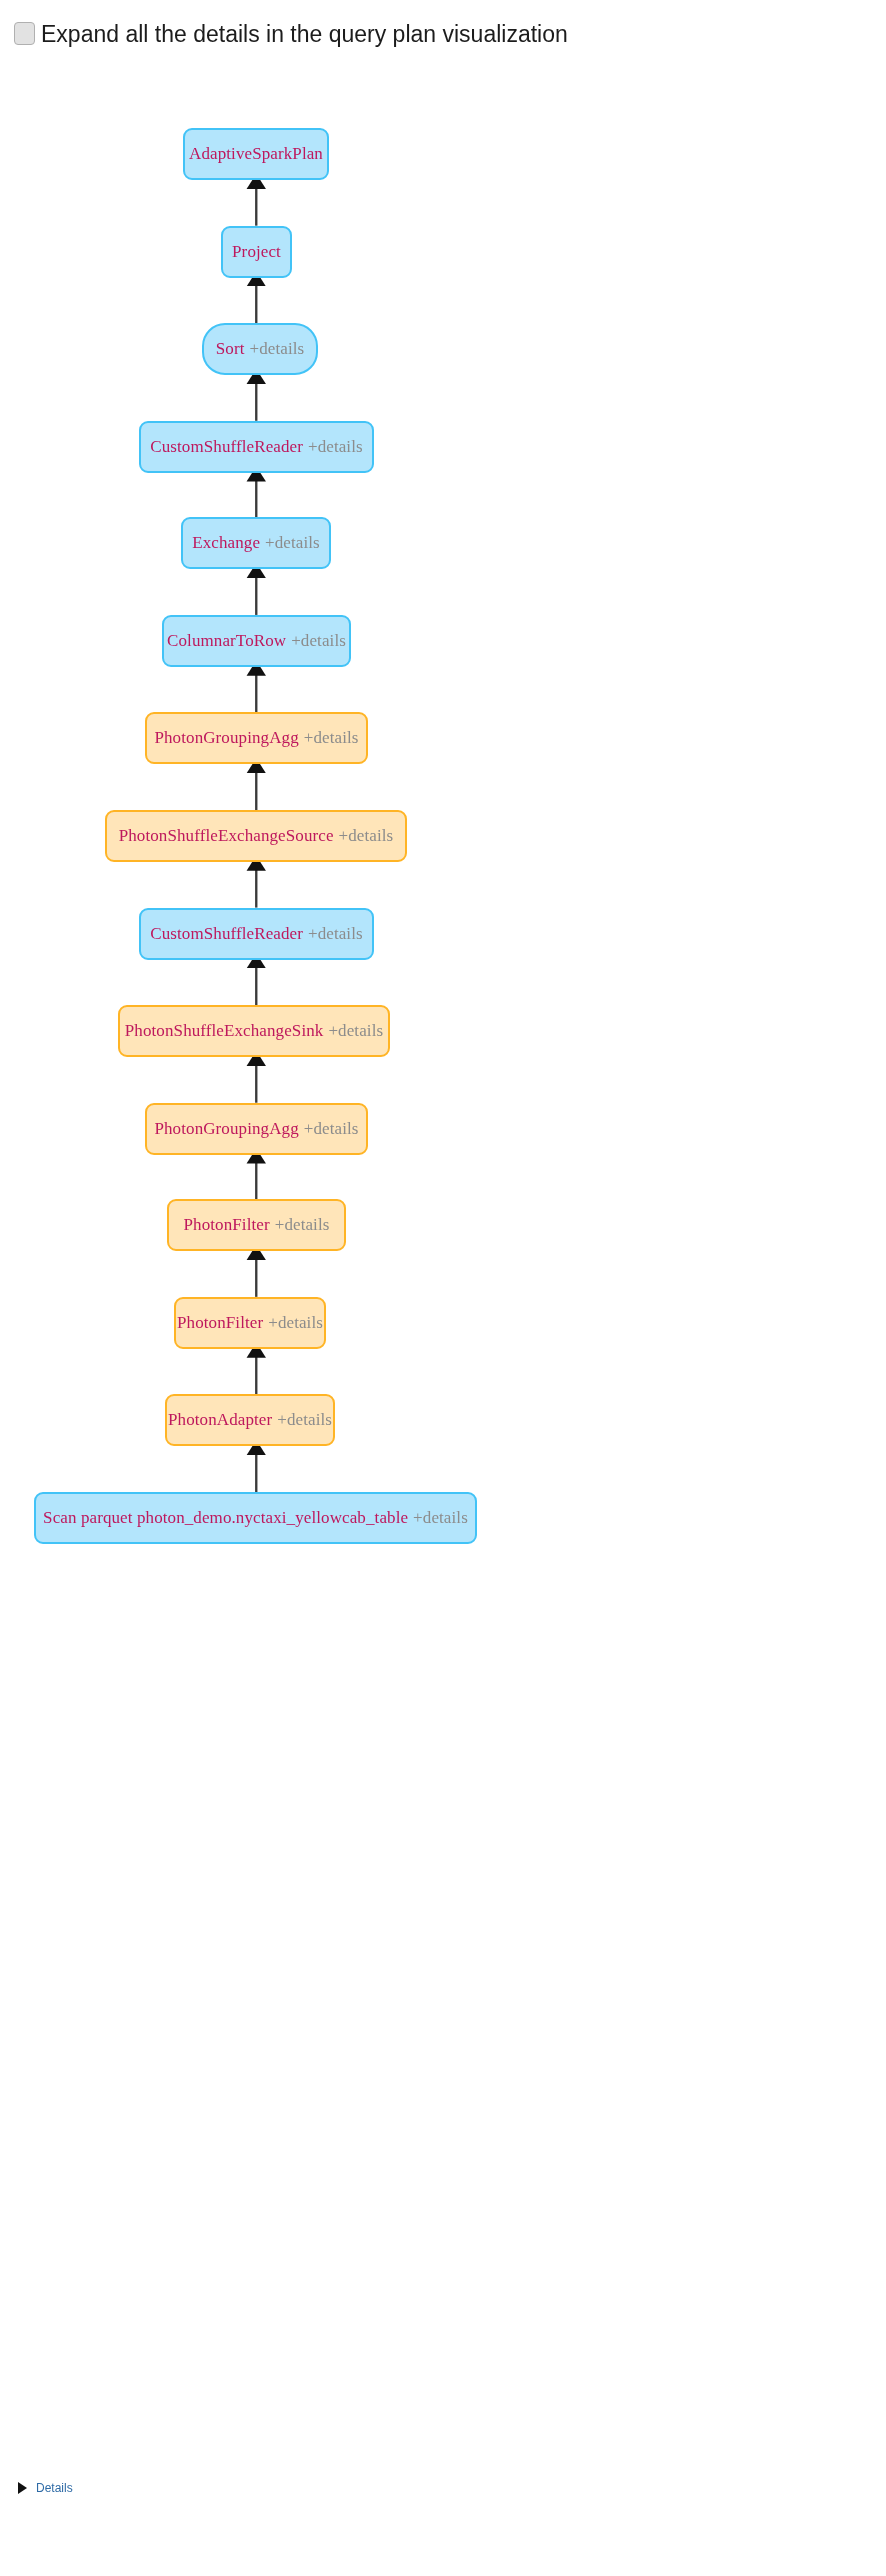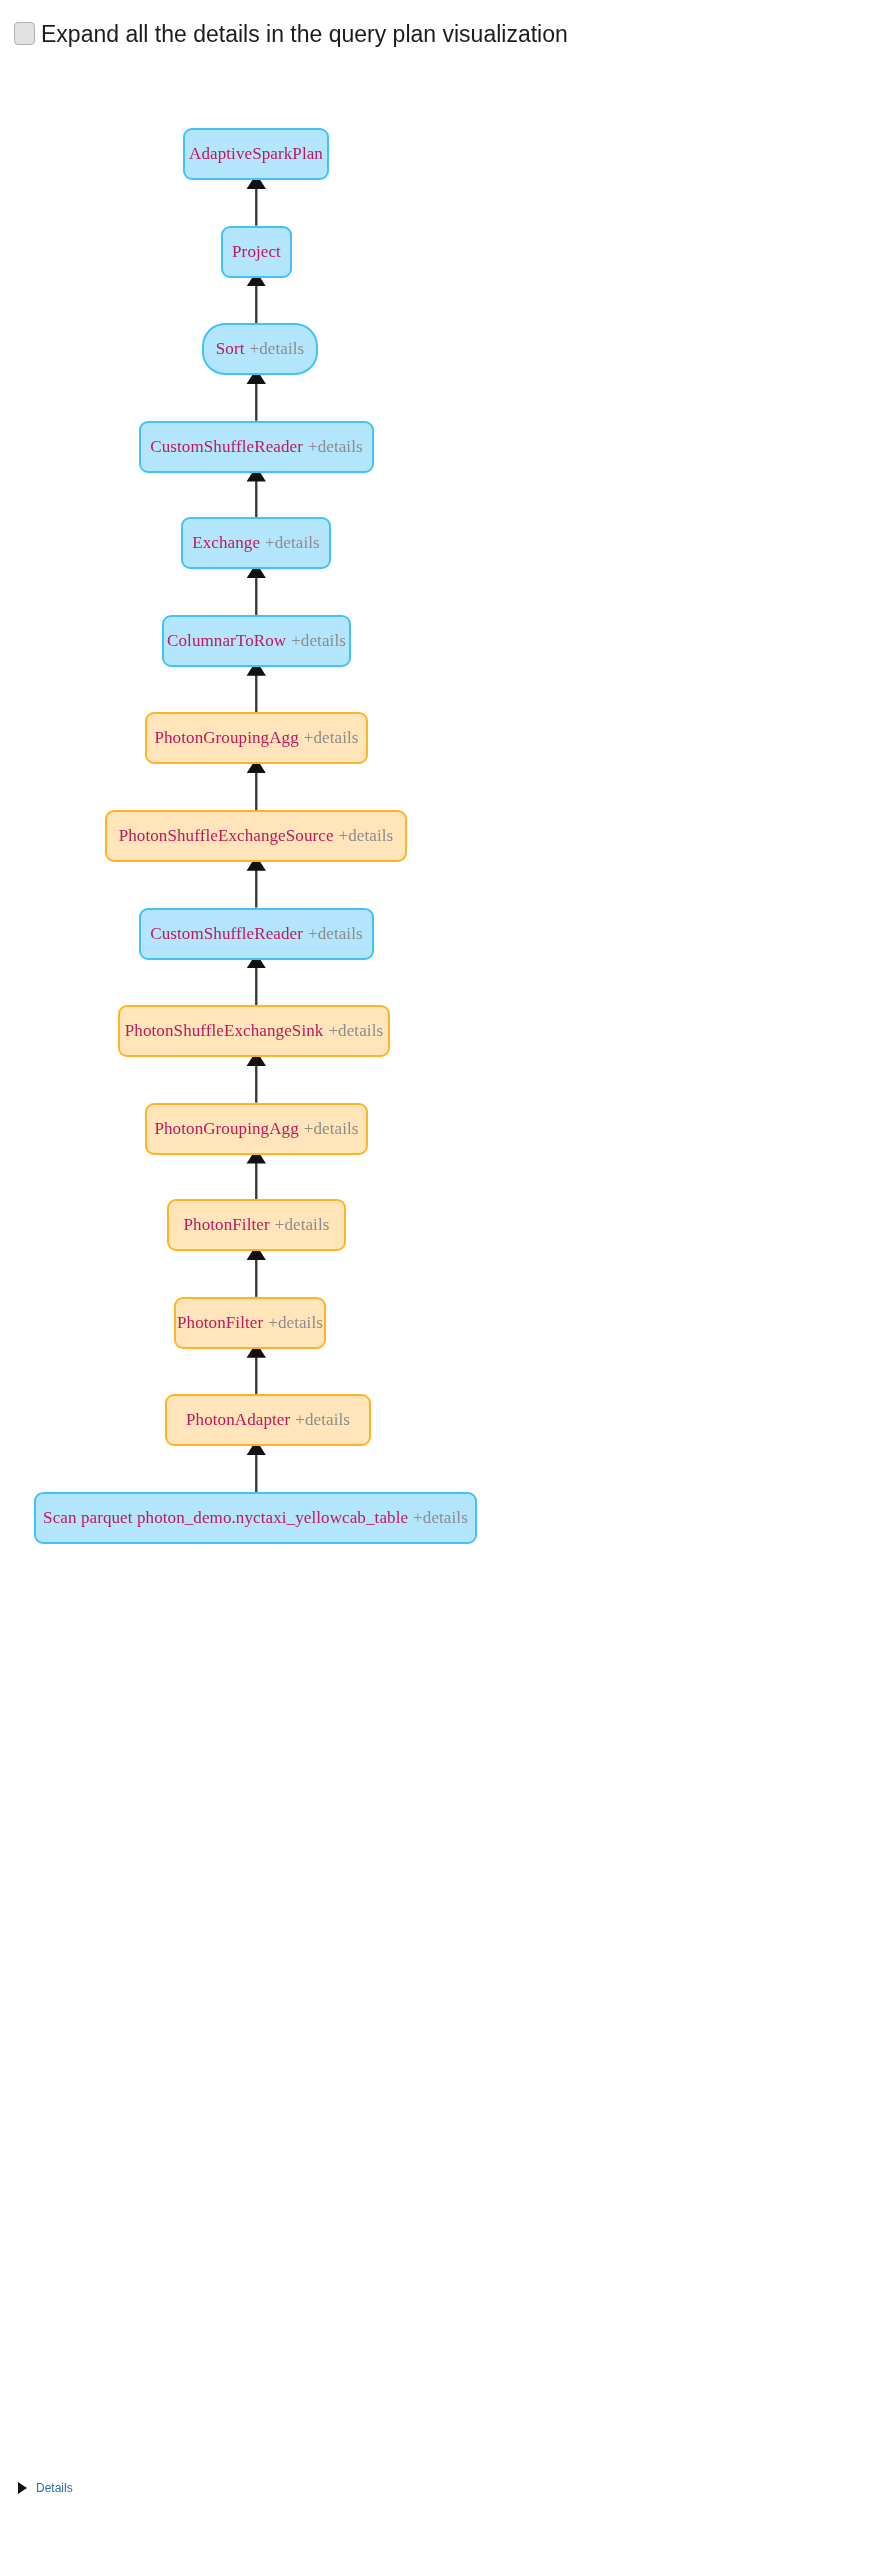--- a/index.html
+++ b/index.html
@@ -189,21 +189,21 @@
       </div>
       <div class="node orange" style="width: 223px; left: 145px; top: 1103px;">
         <span class="node-text"><span class="node-name">PhotonGroupingAgg</span><span class="node-details">+details</span></span>
       </div>
       <div class="node orange" style="width: 179px; left: 167px; top: 1199px;">
         <span class="node-text"><span class="node-name">PhotonFilter</span><span class="node-details">+details</span></span>
       </div>
       <div class="node orange" style="width: 152px; left: 174px; top: 1297px;">
         <span class="node-text"><span class="node-name">PhotonFilter</span><span class="node-details">+details</span></span>
       </div>
-      <div class="node orange" style="width: 206px; left: 165px; top: 1394px;">
+      <div class="node orange" style="width: 170px; left: 165px; top: 1394px;">
         <span class="node-text"><span class="node-name">PhotonAdapter</span><span class="node-details">+details</span></span>
       </div>
       <div class="node blue" style="width: 443px; left: 34px; top: 1492px;">
         <span class="node-text"><span class="node-name">Scan parquet photon_demo.nyctaxi_yellowcab_table</span><span class="node-details">+details</span></span>
       </div>
     </div>
 </div>
 
 <div class="details-row">
   <span class="details-caret"></span>

